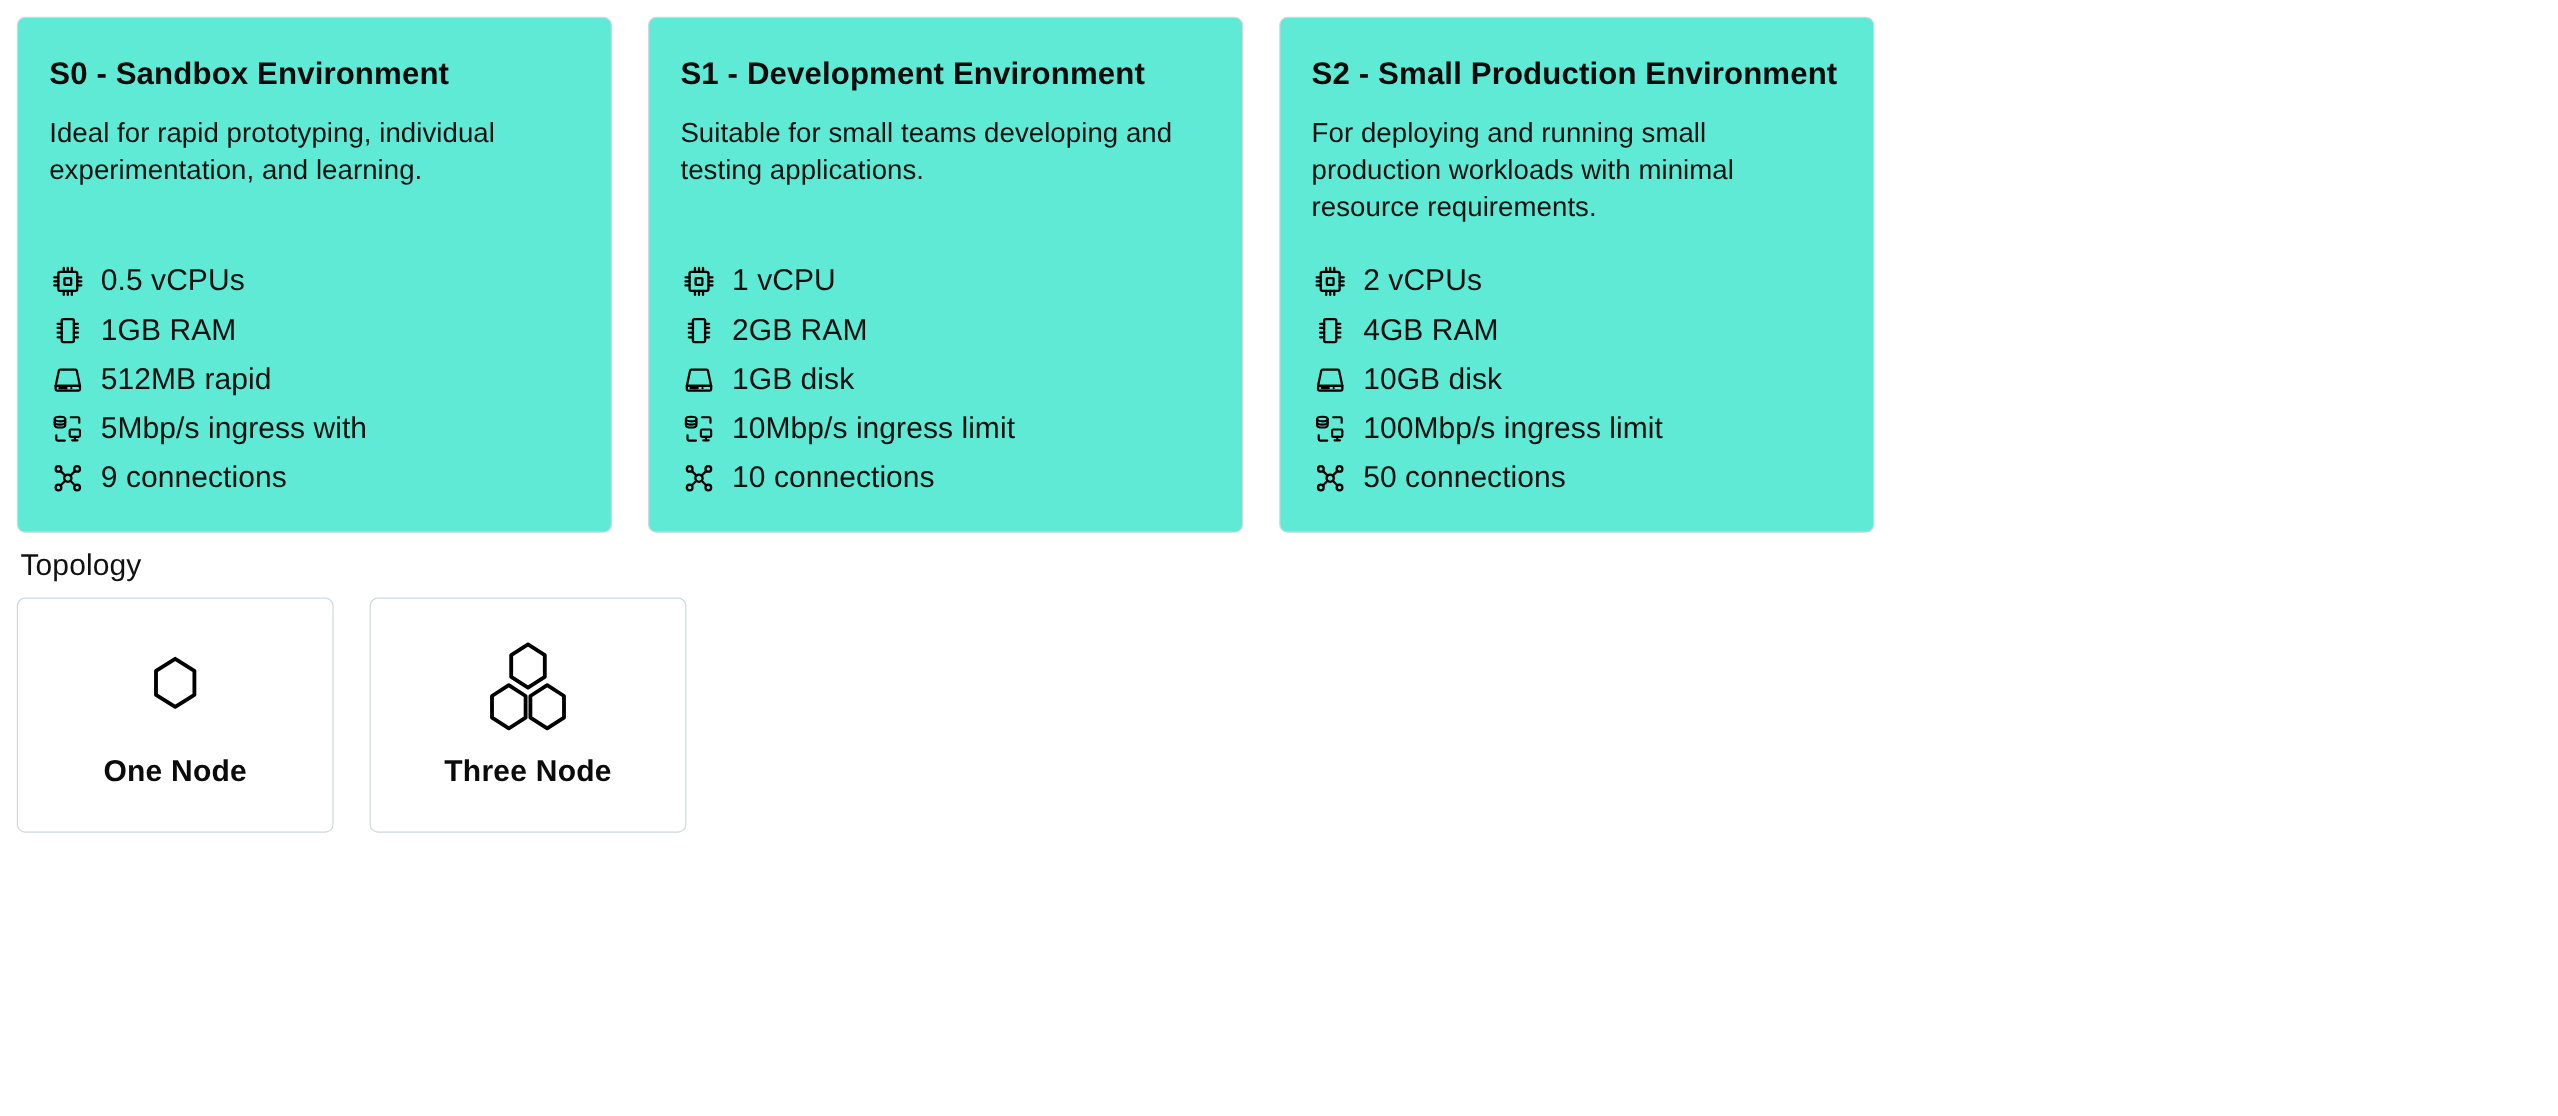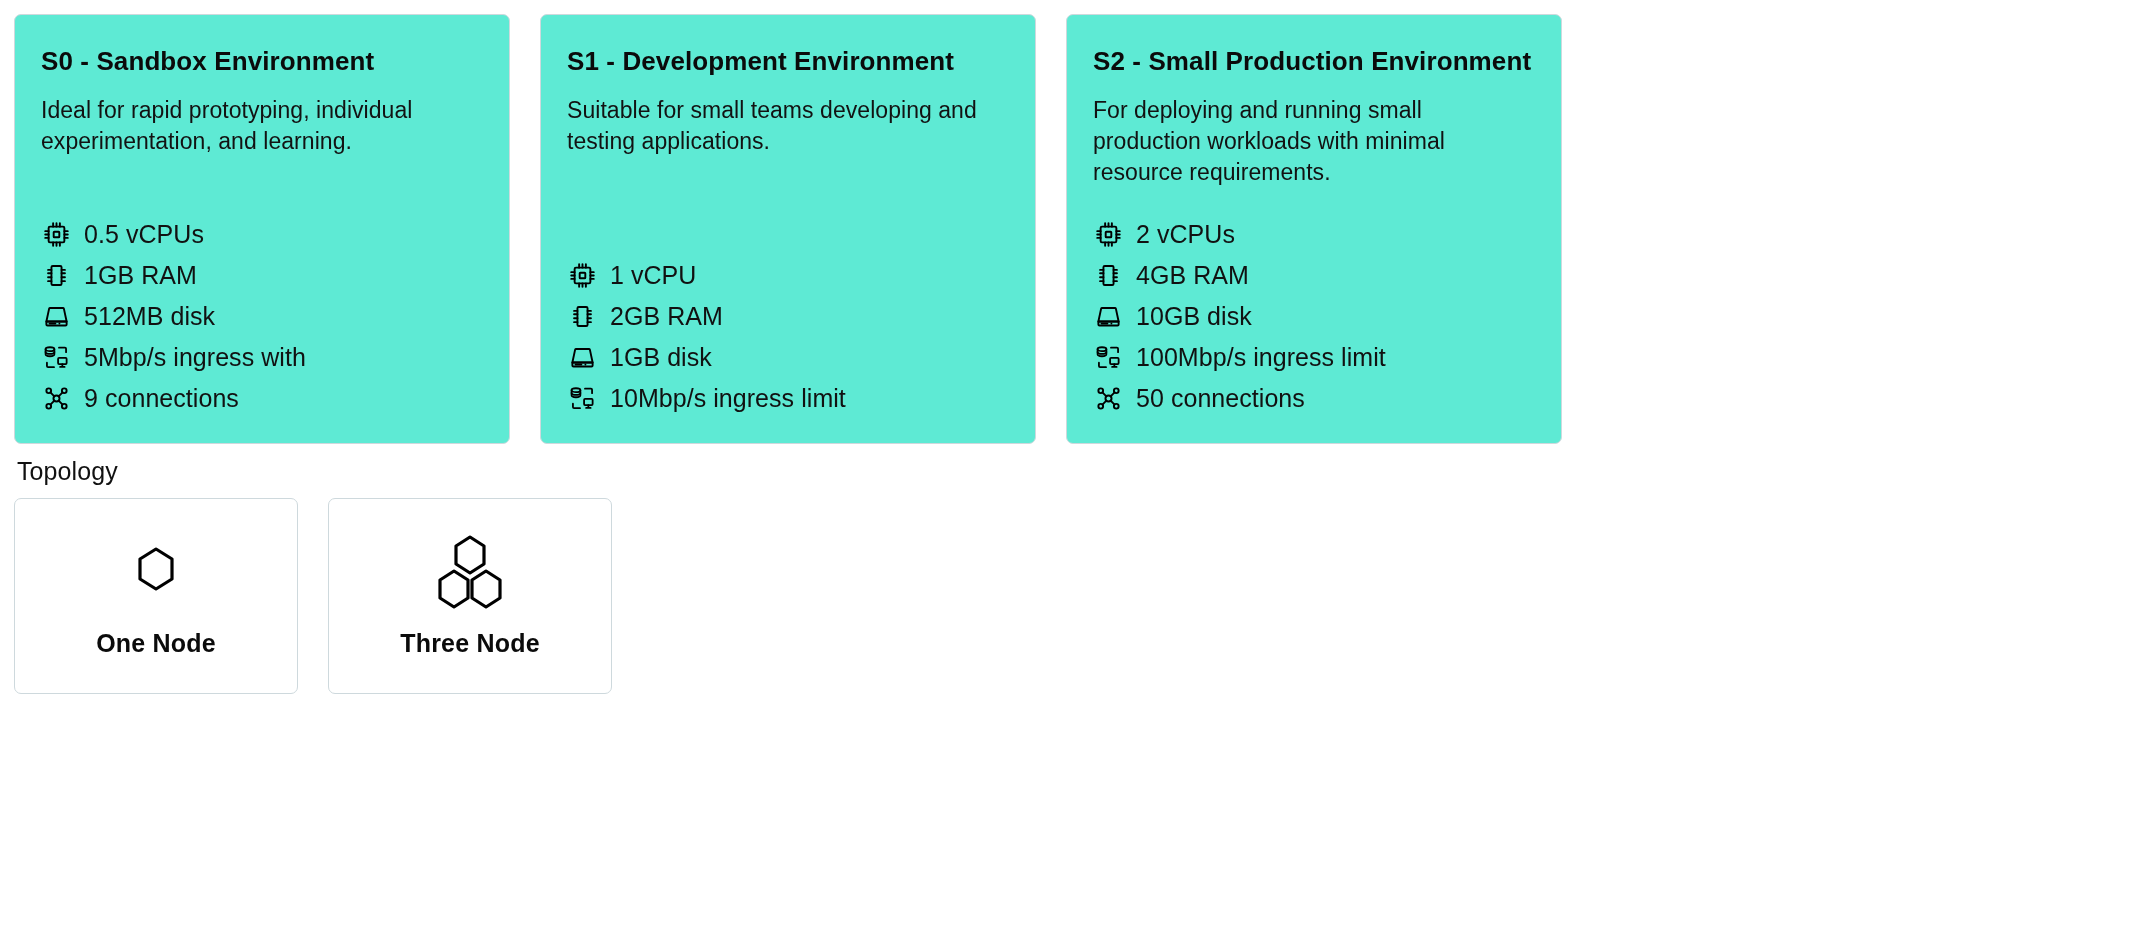--- a/index.html
+++ b/index.html
@@ -99,21 +99,21 @@
     white-space: nowrap;
   }
 
   
   .topology-row {
     display: flex;
     gap: 30px;
   }
 
   .topology-card {
-    width: 284px;
+    width: 264px;
     height: 196px;
     background: #ffffff;
     border: 1.6px solid #ced9dd;
     border-radius: 7px;
     display: flex;
     flex-direction: column;
     align-items: center;
     justify-content: center;
   }
 
@@ -168,21 +168,21 @@
         </li>
         <li class="spec-item">
           <span class="spec-icon">
             <svg width="27" height="27" viewBox="0 0 24 24" fill="none" stroke="currentColor" stroke-width="1.7" stroke-linecap="round" stroke-linejoin="round">
               <path d="M3 16.5h18v2.5a1 1 0 0 1-1 1H4a1 1 0 0 1-1-1z"></path>
               <path d="M5.4 5.2a1 1 0 0 1 .95-.7h11.3a1 1 0 0 1 .95.7L21 16.5H3z"></path>
               <path d="M5.8 18.2h5.2"></path>
               <circle cx="14.6" cy="18.2" r="0.85" fill="currentColor" stroke="none"></circle>
             </svg>
           </span>
-          <span class="spec-text">512MB disk</span>
+          <span class="spec-text">512MB rapid</span>
         </li>
         <li class="spec-item">
           <span class="spec-icon">
             <svg width="27" height="27" viewBox="0 0 24 24" fill="none" stroke="currentColor" stroke-width="1.6" stroke-linecap="round" stroke-linejoin="round">
               <ellipse cx="6.2" cy="4.6" rx="3.9" ry="1.7"></ellipse>
               <path d="M2.3 4.6v4.6c0 .94 1.75 1.7 3.9 1.7s3.9-.76 3.9-1.7V4.6"></path>
               <path d="M2.3 7c0 .94 1.75 1.7 3.9 1.7s3.9-.76 3.9-1.7"></path>
               <path d="M14.2 3.3h5.3a1 1 0 0 1 1 1v3"></path>
               <rect x="13.4" y="12.4" width="7.6" height="5.4" rx="0.9"></rect>
               <path d="M17.2 17.8v2.3M15.2 20.4h4"></path>
@@ -247,20 +247,33 @@
               <ellipse cx="6.2" cy="4.6" rx="3.9" ry="1.7"></ellipse>
               <path d="M2.3 4.6v4.6c0 .94 1.75 1.7 3.9 1.7s3.9-.76 3.9-1.7V4.6"></path>
               <path d="M2.3 7c0 .94 1.75 1.7 3.9 1.7s3.9-.76 3.9-1.7"></path>
               <path d="M14.2 3.3h5.3a1 1 0 0 1 1 1v3"></path>
               <rect x="13.4" y="12.4" width="7.6" height="5.4" rx="0.9"></rect>
               <path d="M17.2 17.8v2.3M15.2 20.4h4"></path>
               <path d="M9.8 20.6H4.5a1 1 0 0 1-1-1v-3"></path>
             </svg>
           </span>
           <span class="spec-text">10Mbp/s ingress limit</span>
+        </li>
+        <li class="spec-item">
+          <span class="spec-icon">
+            <svg width="27" height="27" viewBox="0 0 24 24" fill="none" stroke="currentColor" stroke-width="1.7" stroke-linecap="round" stroke-linejoin="round">
+              <circle cx="12" cy="12" r="2.7"></circle>
+              <circle cx="5.1" cy="5.1" r="2.1"></circle>
+              <circle cx="18.9" cy="5.1" r="2.1"></circle>
+              <circle cx="5.1" cy="18.9" r="2.1"></circle>
+              <circle cx="18.9" cy="18.9" r="2.1"></circle>
+              <path d="M6.6 6.6l3.5 3.5M17.4 6.6l-3.5 3.5M6.6 17.4l3.5-3.5M17.4 17.4l-3.5-3.5"></path>
+            </svg>
+          </span>
+          <span class="spec-text">10 connections</span>
         </li>
       </ul>
     </div>
 
     <div class="tier-card">
       <div class="tier-title">S2 - Small Production Environment</div>
       <div class="tier-desc">For deploying and running small production workloads with minimal resource requirements.</div>
       <ul class="spec-list">
         <li class="spec-item">
           <span class="spec-icon">

